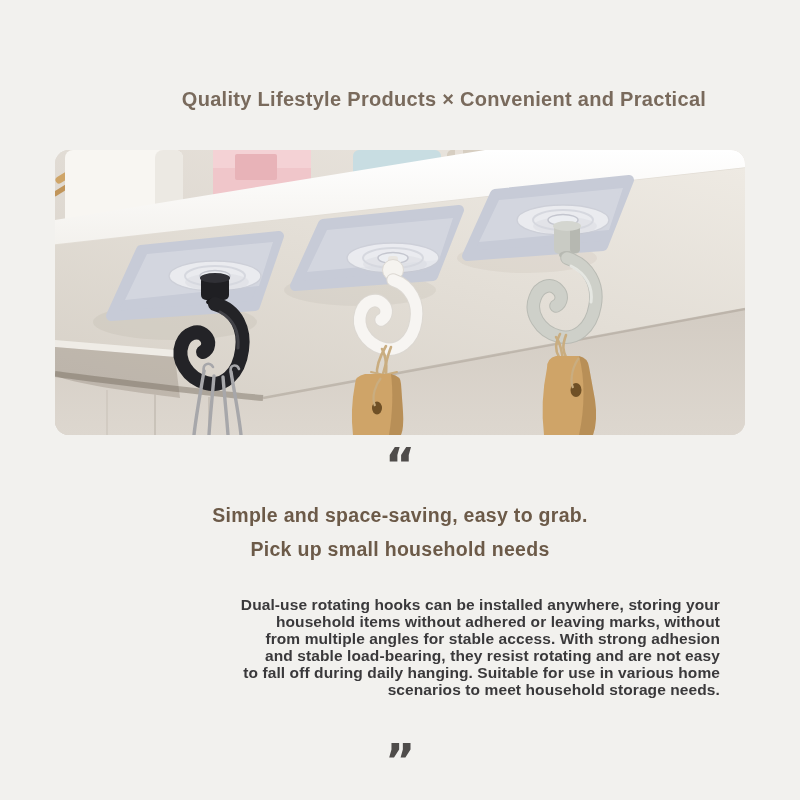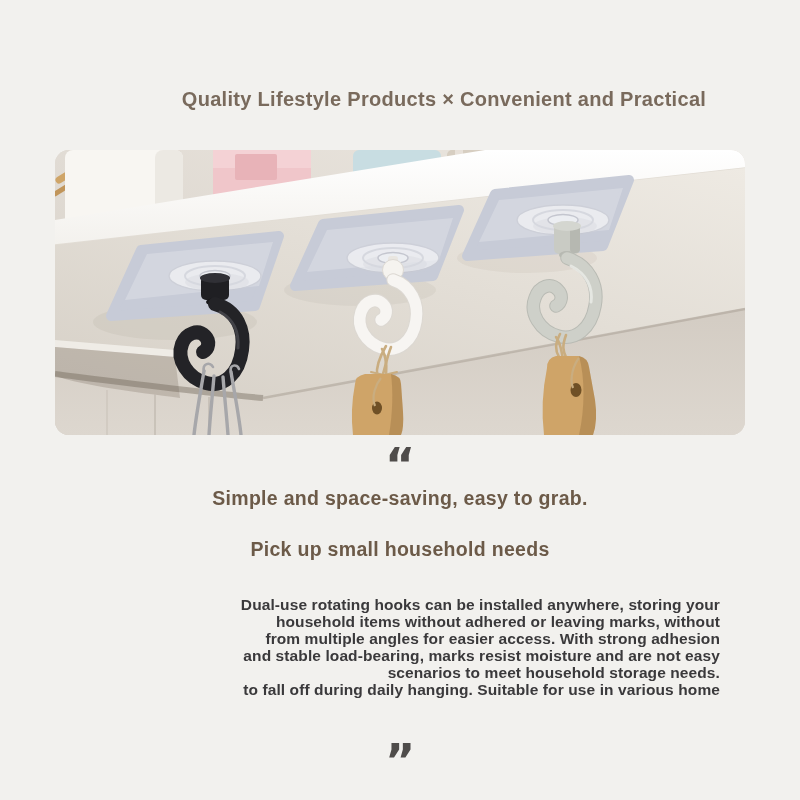--- a/index.html
+++ b/index.html
@@ -29,21 +29,21 @@
     font-weight:bold;font-size:46px;line-height:26px;
     color:#4f4c4a;
   }
   .quote.open{top:452px;}
   .quote.close{top:748px;}
   .tagline{
     position:absolute;left:0;width:800px;margin:0;text-align:center;
     font-size:19.5px;font-weight:bold;letter-spacing:.3px;
     color:#6c5a48;
   }
-  .tagline.t1{top:487px;}
+  .tagline.t1{top:504px;}
   .tagline.t2{top:538px;}
   .desc{
     position:absolute;top:596px;left:80px;width:640px;
     text-align:right;
     font-size:15.5px;font-weight:bold;letter-spacing:.1px;
     line-height:17px;color:#3a393b;
   }
   .desc div{white-space:nowrap;}
 </style>
 </head>
@@ -213,21 +213,21 @@
   </figure>
 
   <div class="quote open">“</div>
 
   <p class="tagline t1">Simple and space-saving, easy to grab.</p>
   <p class="tagline t2">Pick up small household needs</p>
 
   <div class="desc">
     <div>Dual-use rotating hooks can be installed anywhere, storing your</div>
     <div>household items without adhered or leaving marks, without</div>
-    <div>from multiple angles for easier access. With strong adhesion</div>
-    <div>and stable load-bearing, marks resist moisture and are not easy</div>
+    <div>from multiple angles for stable access. With strong adhesion</div>
+    <div>and stable load-bearing, they resist rotating and are not easy</div>
+    <div>to fall off during daily hanging. Suitable for use in various home</div>
     <div>scenarios to meet household storage needs.</div>
-    <div>to fall off during daily hanging. Suitable for use in various home</div>
   </div>
 
   <div class="quote close">”</div>
 
 </div>
 
 </body></html>

